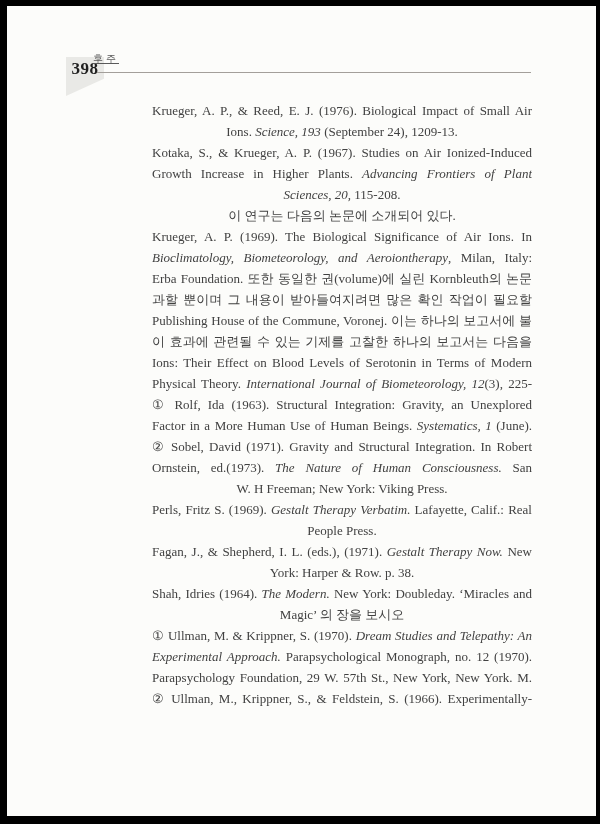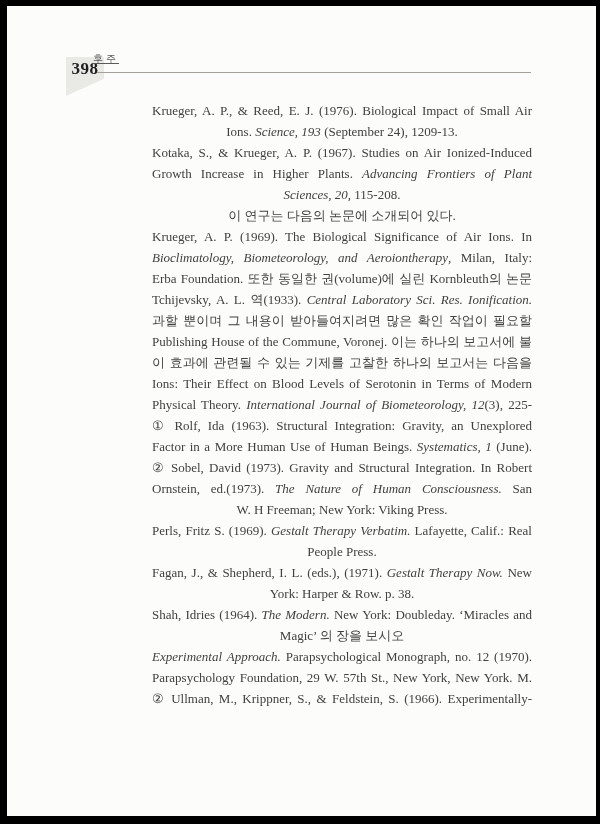--- a/index.html
+++ b/index.html
@@ -56,34 +56,34 @@
   <div id="note-lines">
       <div class="note-line just"><span>Krueger, A. P., &amp; Reed, E. J. (1976). Biological Impact of Small Air</span></div>
       <div class="note-line"><span>Ions. </span><span class="it">Science, 193</span><span> (September 24), 1209-13.</span></div>
       <div class="note-line just"><span>Kotaka, S., &amp; Krueger, A. P. (1967). Studies on Air Ionized-Induced</span></div>
       <div class="note-line just"><span>Growth Increase in Higher Plants. </span><span class="it">Advancing Frontiers of Plant</span></div>
       <div class="note-line"><span class="it">Sciences, 20,</span><span> 115-208.</span></div>
       <div class="note-line"><span>이 연구는 다음의 논문에 소개되어 있다.</span></div>
       <div class="note-line just"><span>Krueger, A. P. (1969). The Biological Significance of Air Ions. In</span></div>
       <div class="note-line just"><span class="it">Bioclimatology, Biometeorology, and Aeroiontherapy</span><span>, Milan, Italy: Carlo</span></div>
       <div class="note-line just"><span>Erba Foundation. 또한 동일한 권(volume)에 실린 Kornbleuth의 논문도</span></div>
-      <div class="note-line just"><span>Tchijevsky, A. L. 역(1933). </span><span class="it">Central Laboratory Sci. Res. Ionification.</span></div>
       <div class="note-line just"><span>과할 뿐이며 그 내용이 받아들여지려면 많은 확인 작업이 필요할 것이다.</span></div>
       <div class="note-line just"><span>Publishing House of the Commune, Voronej. 이는 하나의 보고서에 불</span></div>
       <div class="note-line just"><span>이 효과에 관련될 수 있는 기제를 고찰한 하나의 보고서는 다음을 보</span></div>
       <div class="note-line just"><span>Ions: Their Effect on Blood Levels of Serotonin in Terms of Modern</span></div>
       <div class="note-line just"><span>Physical Theory. </span><span class="it">International Journal of Biometeorology, 12</span><span>(3), 225-39.</span></div>
       <div class="note-line just"><span>① Rolf, Ida (1963). Structural Integration: Gravity, an Unexplored</span></div>
       <div class="note-line just"><span>Factor in a More Human Use of Human Beings. </span><span class="it">Systematics, 1</span><span> (June).</span></div>
-      <div class="note-line just"><span>② Sobel, David (1973). Gravity and Structural Integration. In Robert</span></div>
+      <div class="note-line just"><span>② Sobel, David (1971). Gravity and Structural Integration. In Robert</span></div>
       <div class="note-line just"><span>Ornstein, ed.(1973). </span><span class="it">The Nature of Human Consciousness.</span><span> San Francisco:</span></div>
       <div class="note-line"><span>W. H Freeman; New York: Viking Press.</span></div>
       <div class="note-line just"><span>Perls, Fritz S. (1969). </span><span class="it">Gestalt Therapy Verbatim.</span><span> Lafayette, Calif.: Real</span></div>
       <div class="note-line"><span>People Press.</span></div>
       <div class="note-line just"><span>Fagan, J., &amp; Shepherd, I. L. (eds.), (1971). </span><span class="it">Gestalt Therapy Now.</span><span> New</span></div>
       <div class="note-line"><span>York: Harper &amp; Row. p. 38.</span></div>
       <div class="note-line just"><span>Shah, Idries (1964). </span><span class="it">The Modern.</span><span> New York: Doubleday. ‘Miracles and</span></div>
       <div class="note-line"><span>Magic’ 의 장을 보시오</span></div>
+      <div class="note-line just"><span>① Ullman, M. &amp; Krippner, S. (1970). </span><span class="it">Dream Studies and Telepathy: An</span></div>
       <div class="note-line just"><span class="it">Experimental Approach.</span><span> Parapsychological Monograph, no. 12 (1970).</span></div>
       <div class="note-line just"><span>Parapsychology Foundation, 29 W. 57th St., New York, New York. M.</span></div>
       <div class="note-line just"><span>② Ullman, M., Krippner, S., &amp; Feldstein, S. (1966). Experimentally-</span></div>
     </div>
 </div>
 
 </body></html>

